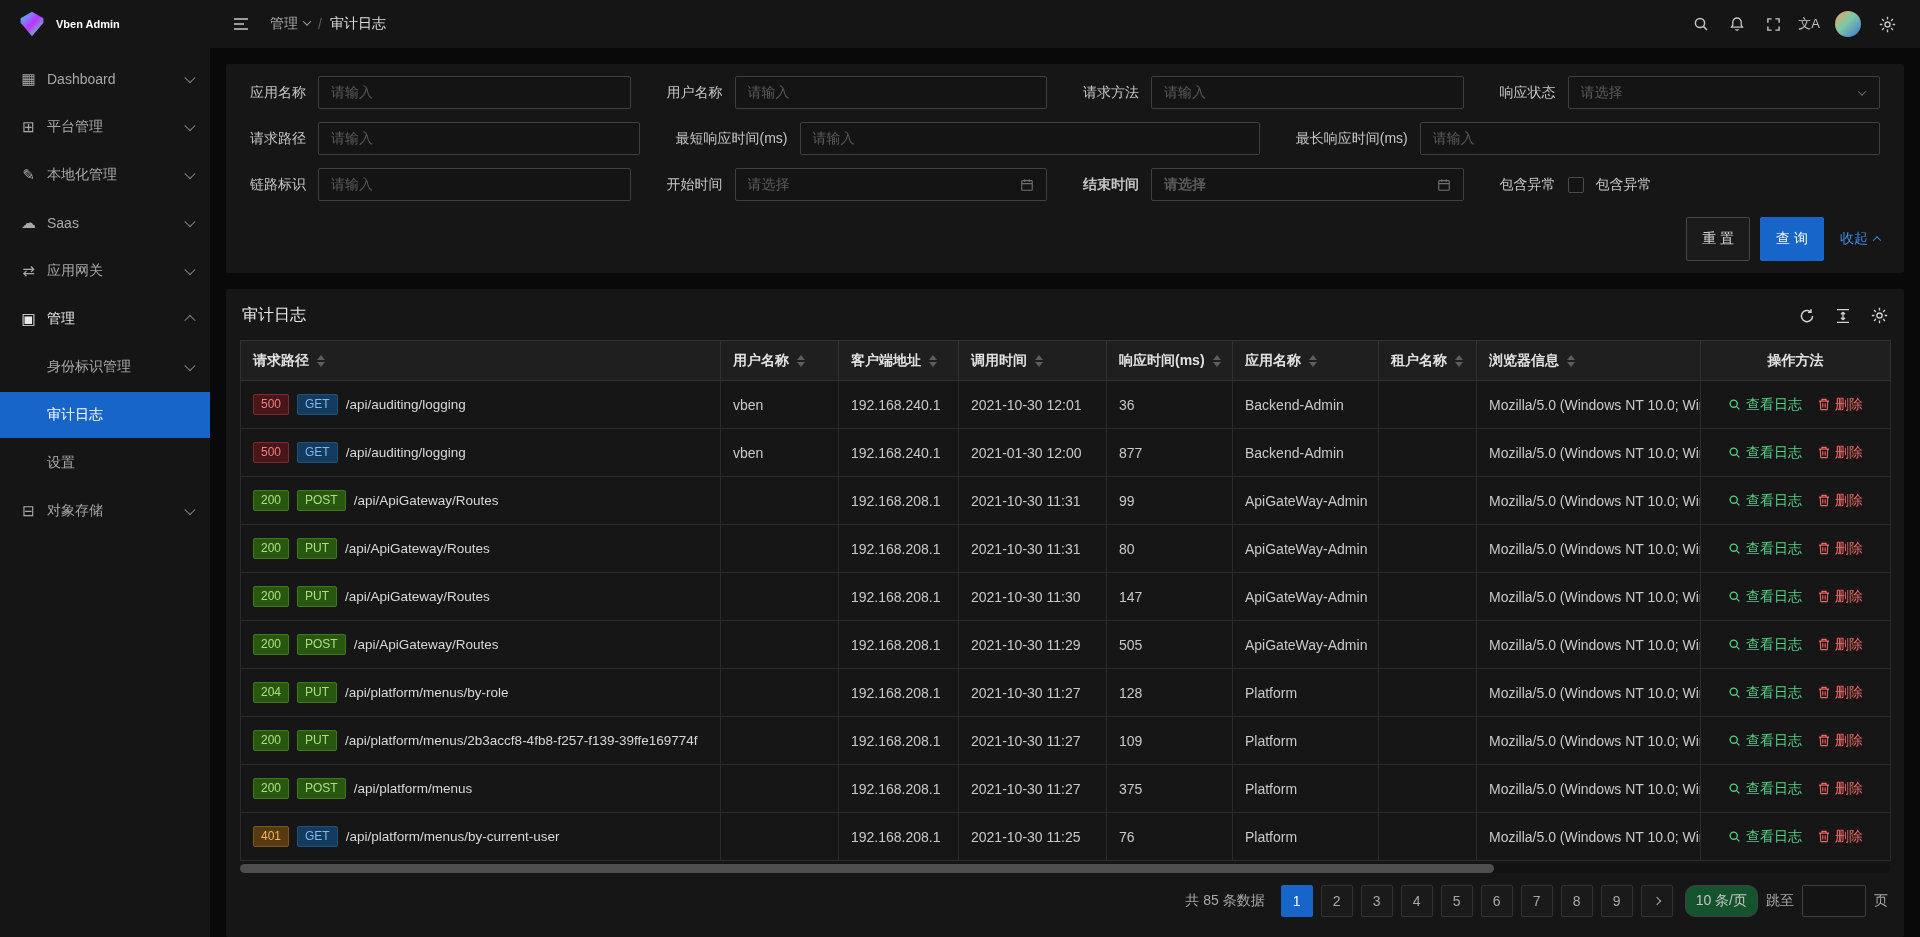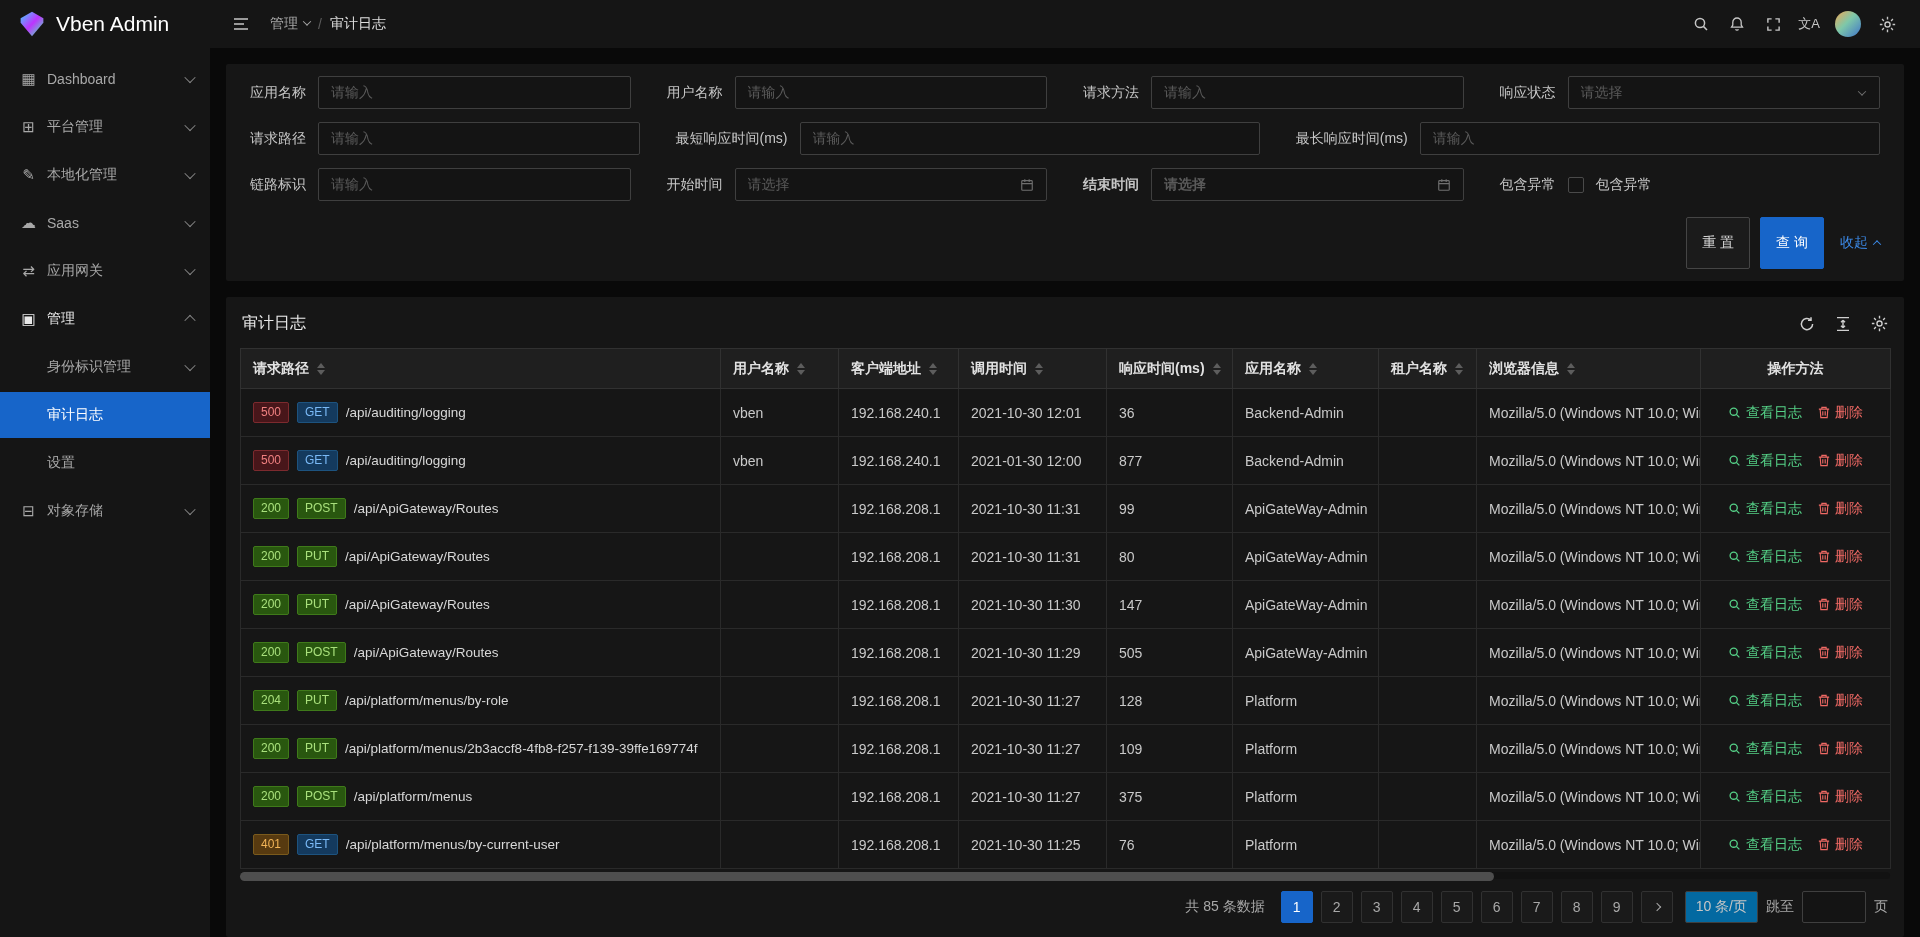--- a/index.html
+++ b/index.html
@@ -6,21 +6,21 @@
 html,body{width:1920px;height:937px;overflow:hidden}
 body{background:#090909;color:#d4d4d4;font-family:"Liberation Sans","DejaVu Sans",sans-serif;font-size:14px}
 a{text-decoration:none;color:inherit}
 button{font-family:inherit;cursor:pointer}
 input{font-family:inherit}
 
 .layout{display:flex;height:100%}
 
 .sidebar{width:210px;flex-shrink:0;background:#151515;display:flex;flex-direction:column}
 .logo{height:48px;display:flex;align-items:center;gap:10px;padding:0 18px;cursor:pointer}
-.logo-text{font-size:21px;font-weight:400;color:#fff;white-space:nowrap}
+.logo-text{font-size:11px;font-weight:700;color:#fff;white-space:nowrap}
 .menu{padding:6px 0;flex:1}
 .menu-item{height:46px;display:flex;align-items:center;gap:10px;padding:0 16px 0 20px;color:#a8a8a8;cursor:pointer;margin:2px 0}
 .menu-item .mi-icon{width:17px;font-size:15px;text-align:center;flex-shrink:0}
 .menu-item .mi-label{flex:1;white-space:nowrap;overflow:hidden}
 .menu-item.open{color:#e8e8e8}
 .menu-item.sub{padding-left:47px}
 .menu-item.sub.active{background:#1765c9;color:#fff}
 .menu-chev{color:#858585}
 
 .chev{display:inline-block;width:8px;height:8px;border-right:1.5px solid currentColor;border-bottom:1.5px solid currentColor;flex-shrink:0}
@@ -53,21 +53,21 @@
 .filter-row{display:flex;gap:36px;margin-bottom:13px}
 .filter-field{display:flex;align-items:center;gap:12px;min-width:0}
 .flabel{color:#c6c6c6;white-space:nowrap}
 .control{flex:1;height:33px;min-width:0;background:#141414;border:1px solid #3f3f3f;border-radius:2px;display:flex;align-items:center;gap:8px;padding:0 12px;cursor:text}
 .ph{flex:1;color:#5a5a5a;white-space:nowrap;overflow:hidden}
 .ctl-chev{width:6px;height:6px;color:#6f6f6f;margin-right:2px}
 .cal-icon{color:#6f6f6f;display:inline-flex}
 .checkbox{width:16px;height:16px;border:1px solid #4a4a4a;border-radius:2px;background:#141414;cursor:pointer;flex-shrink:0}
 .cb-label{color:#c6c6c6;white-space:nowrap}
 .filter-actions{display:flex;justify-content:flex-end;align-items:center;gap:10px;margin-top:16px}
-.btn{height:52px;padding:0 15px;border-radius:2px;font-size:14px}
+.btn{height:44px;padding:0 15px;border-radius:2px;font-size:14px}
 .btn.ghost{background:#1b1b1b;border:1px solid #454545;color:#d6d6d6}
 .btn.primary{background:#1765c9;border:1px solid #1765c9;color:#fff}
 .collapse{display:inline-flex;align-items:center;gap:6px;color:#3c8ae8;cursor:pointer;margin-left:6px}
 
 
 .table-panel{flex:1;padding:6px 14px 12px;display:flex;flex-direction:column;min-height:0}
 .table-head{display:flex;align-items:center;justify-content:space-between;padding:10px 2px 14px}
 .table-title{font-size:16px;color:#e8e8e8;font-weight:500}
 .toolbar{display:flex;align-items:center;gap:20px}
 .tb-icon{color:#cfcfcf;display:inline-flex;cursor:pointer}
@@ -95,21 +95,21 @@
 .act-del{color:#ef6964}
 
 .hscroll{height:9px;margin-top:3px;position:relative;background:#121212;border-radius:5px}
 .thumb{position:absolute;left:0;top:0;height:9px;width:76%;border-radius:5px;background:#4e4e4e;cursor:pointer}
 
 .pagination{display:flex;align-items:center;justify-content:flex-end;gap:8px;padding:12px 2px 2px;color:#a8a8a8}
 .pg-total{margin-right:8px}
 .pg-pages{display:flex;gap:8px}
 .page-btn{min-width:32px;height:32px;border-radius:2px;background:#1a1a1a;border:1px solid #313131;color:#a8a8a8;font-size:14px;display:inline-flex;align-items:center;justify-content:center}
 .page-btn.active{background:#1765c9;border-color:#1765c9;color:#fff}
-.pg-size{height:32px;border:1px solid #3f3f3f;background:#0369a1;border-radius:2px;display:inline-flex;align-items:center;padding:0 10px;color:#c6c6c6;cursor:pointer;margin-left:4px}
+.pg-size{height:32px;border:1px solid #3f3f3f;background:#14532d;border-radius:10px;display:inline-flex;align-items:center;padding:0 10px;color:#c6c6c6;cursor:pointer;margin-left:4px}
 .pg-jump{width:64px;height:32px;border:1px solid #3f3f3f;background:#141414;border-radius:2px;color:#d6d6d6;padding:0 8px;font-size:14px}
 .pg-txt{color:#a8a8a8}
 </style>
 </head>
 <body>
 
 <div class="layout">
 
   <aside class="sidebar">
     <div class="logo">

